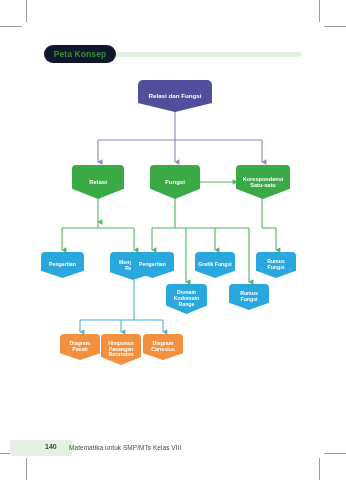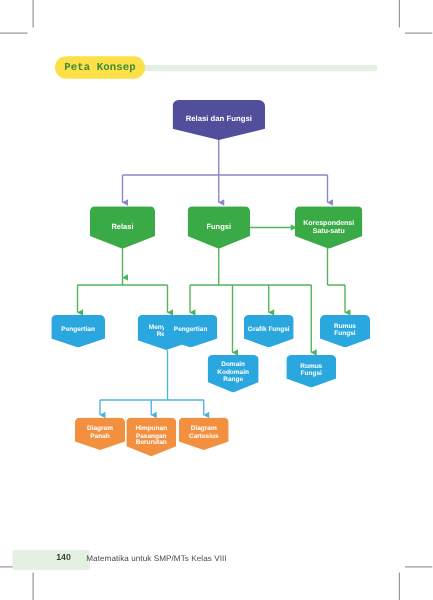--- a/index.html
+++ b/index.html
@@ -12,22 +12,22 @@
   
   .crop{position:absolute;background:#9a9a9a;}
   .crop.h{height:1px;width:22px;}
   .crop.v{width:1px;height:22px;}
   #header-rule{
     position:absolute;left:60px;top:52px;width:242px;height:5px;
     background:#e4f0e2;border-radius:3px;
   }
   #header-pill{
     position:absolute;left:44px;top:45px;width:72px;height:18px;
-    background:#fde047;border-radius:9px;
-    display:flex;align-items:center;justify-content:center;font-family:Liberation Mono, monospace;
+    background:#0f172a;border-radius:9px;
+    display:flex;align-items:center;justify-content:center;
   }
   #header-pill span{
     font-size:8.5px;font-weight:bold;color:#3b8c3f;letter-spacing:.1px;
   }
 
   
   #diagram{position:absolute;left:0;top:0;width:346px;height:440px;}
   #links{position:absolute;left:0;top:0;width:346px;height:440px;}
 
   .node{

